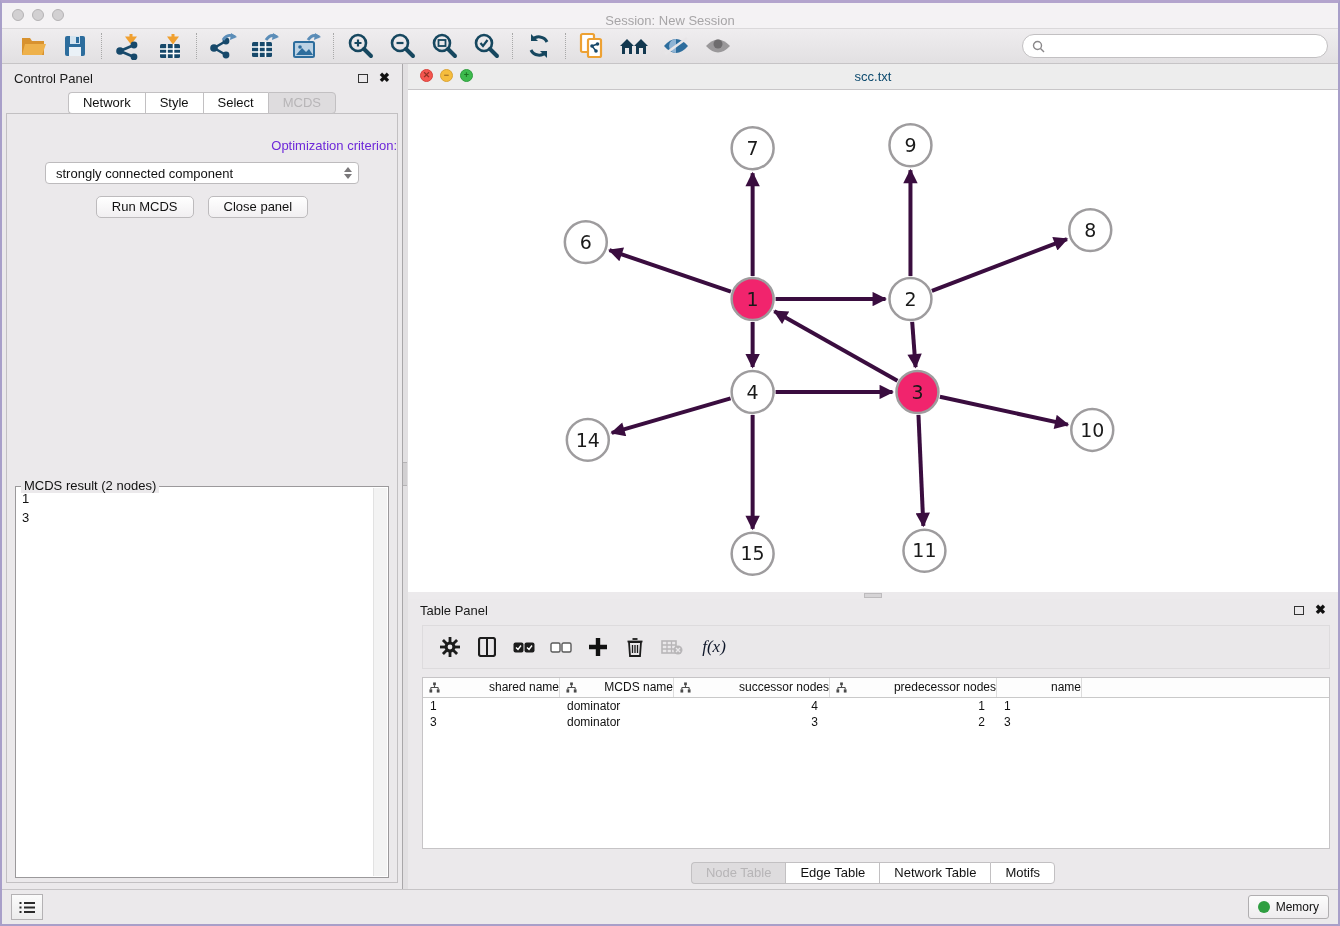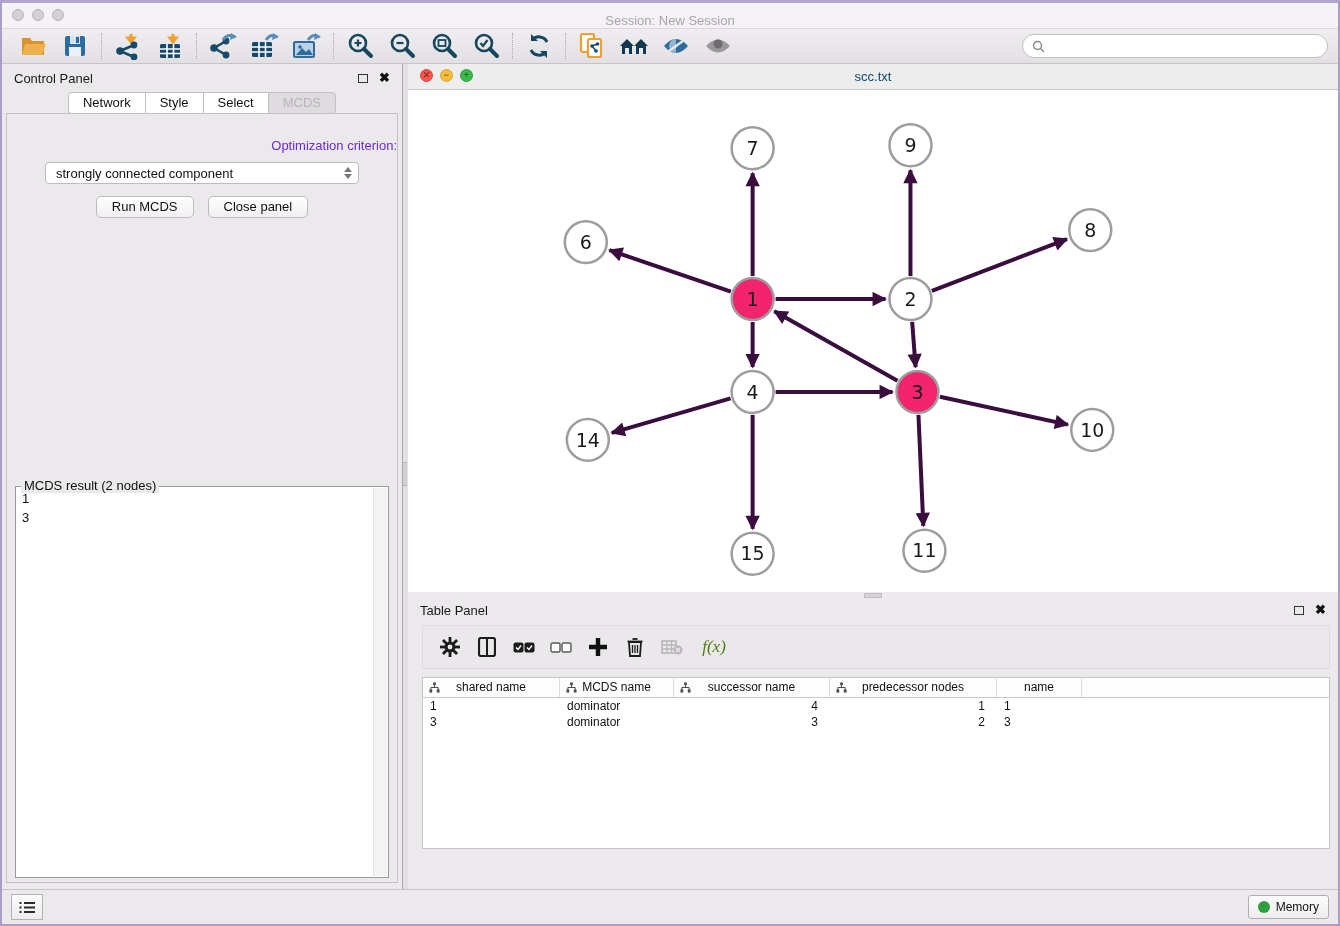--- a/index.html
+++ b/index.html
@@ -68,26 +68,26 @@
   .net-title{font-size:13px;color:#0c4a6e;}
   #graph{flex:1;display:block;}
   .hsplit{height:7px;flex:none;background:#eceaec;position:relative;}
   .hgrip{position:absolute;left:456px;top:1px;width:18px;height:5px;background:#d6d4d6;border:1px solid #bdbbbd;box-sizing:border-box;}
   
   .table-panel{flex:1;display:flex;flex-direction:column;background:#ebe9eb;min-height:0;}
   .tp-header{height:22px;display:flex;align-items:center;padding:0 12px;flex:none;}
   .tp-toolbar{margin:4px 8px 0 14px;height:42px;background:#eae8ea;border:1px solid #dddbdd;
               display:flex;align-items:center;padding:0 8px;flex:none;}
   .tico{width:37px;height:30px;display:flex;align-items:center;justify-content:center;}
-  .fx-label{font-family:"Liberation Serif",serif;font-style:italic;font-size:17px;color:#4d7c0f;margin-left:11px;}
+  .fx-label{font-family:"Liberation Serif",serif;font-style:italic;font-size:17px;color:#0f172a;margin-left:11px;}
   .table-box{margin:8px 8px 0 14px;height:170px;background:#fff;border:1px solid #c6c4c6;overflow:hidden;
              display:flex;flex-direction:column;flex:none;}
   .thead{display:flex;height:19px;border-bottom:1px solid #c9c9c9;background:#fdfdfd;flex:none;}
   .th{box-sizing:border-box;border-right:1px solid #dddddd;font-size:12px;color:#111;position:relative;
-      text-align:center;line-height:19px;flex:none;}
+      text-align:right;line-height:19px;flex:none;}
   .th .col-icon{position:absolute;left:6px;top:4px;width:11px;height:11px;}
   .col-icon rect{fill:#4a4a4a;} .col-icon path{stroke:#4a4a4a;fill:none;}
   .tr{display:flex;height:16px;flex:none;}
   .td{box-sizing:border-box;font-size:12px;line-height:16px;padding:0 7px;color:#111;flex:none;
       white-space:nowrap;overflow:hidden;}
   .td.right{text-align:right;padding-right:12px;}
   .tp-tabs{margin-top:auto;margin-bottom:5px;display:flex;justify-content:center;flex:none;}
   
   .statusbar{height:34px;flex:none;border-top:1px solid #c6c4c6;background:#ebe9eb;display:flex;align-items:center;padding:0 9px;}
   .sb-btn{width:30px;height:24px;border:1px solid #b4b2b4;background:linear-gradient(#fbfbfb,#ececec);
@@ -436,21 +436,21 @@
                   <rect x="4.5" y="0.5" width="3" height="3"></rect>
                   <path d="M6 3.5V6M2 6h8M2 6v2M10 6v2" stroke-width="1.2"></path>
                   <rect x="0.5" y="8" width="3" height="3.5"></rect>
                   <rect x="8.5" y="8" width="3" height="3.5"></rect>
                 </svg><span>MCDS name</span></div>
               <div class="th" style="width: 156px;"><svg class="col-icon" viewBox="0 0 12 12">
                   <rect x="4.5" y="0.5" width="3" height="3"></rect>
                   <path d="M6 3.5V6M2 6h8M2 6v2M10 6v2" stroke-width="1.2"></path>
                   <rect x="0.5" y="8" width="3" height="3.5"></rect>
                   <rect x="8.5" y="8" width="3" height="3.5"></rect>
-                </svg><span>successor name</span></div>
+                </svg><span>successor nodes</span></div>
               <div class="th" style="width: 167px;"><svg class="col-icon" viewBox="0 0 12 12">
                   <rect x="4.5" y="0.5" width="3" height="3"></rect>
                   <path d="M6 3.5V6M2 6h8M2 6v2M10 6v2" stroke-width="1.2"></path>
                   <rect x="0.5" y="8" width="3" height="3.5"></rect>
                   <rect x="8.5" y="8" width="3" height="3.5"></rect>
                 </svg><span>predecessor nodes</span></div>
               <div class="th" style="width: 85px;"><span>name</span></div>
             </div>
           <div id="tbody">
               <div class="tr">
@@ -462,20 +462,26 @@
               </div>
               <div class="tr">
                 <div class="td" style="width: 137px;">3</div>
                 <div class="td" style="width: 114px;">dominator</div>
                 <div class="td right" style="width: 156px;">3</div>
                 <div class="td right" style="width: 167px;">2</div>
                 <div class="td" style="width: 85px;">3</div>
               </div>
             </div>
         </div>
+        <div class="tp-tabs" id="tp-tabs">
+            <div class="tab selected">Node Table</div>
+            <div class="tab">Edge Table</div>
+            <div class="tab">Network Table</div>
+            <div class="tab">Motifs</div>
+          </div>
       </div>
     </div>
   </div>
 
   <div class="statusbar">
     <div class="sb-btn">
       <svg width="16" height="13" viewBox="0 0 16 13">
           <g stroke="#2a2a2a" stroke-width="2">
             <path d="M0.5 2h2M5 2h11M0.5 6.5h2M5 6.5h11M0.5 11h2M5 11h11"></path>
           </g>

